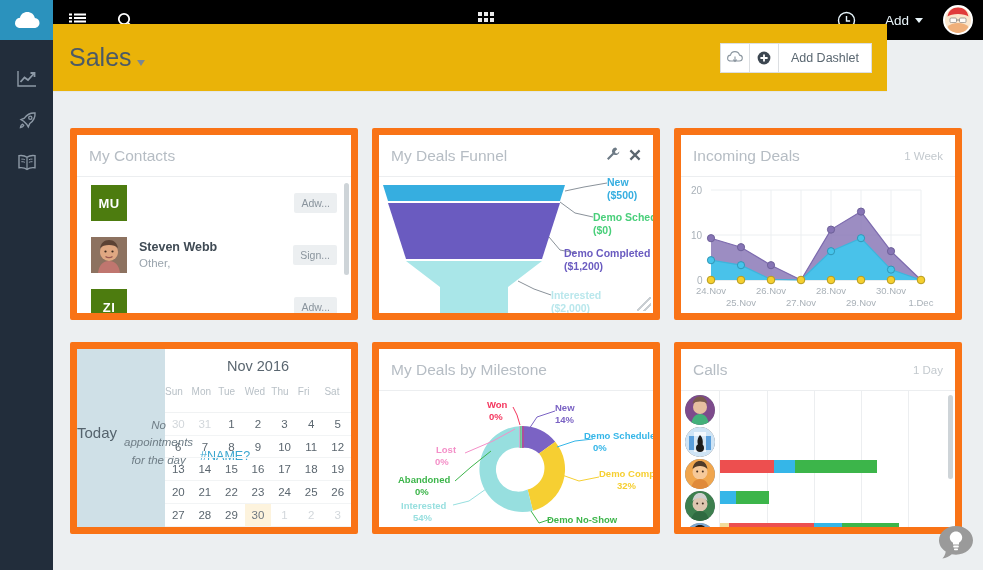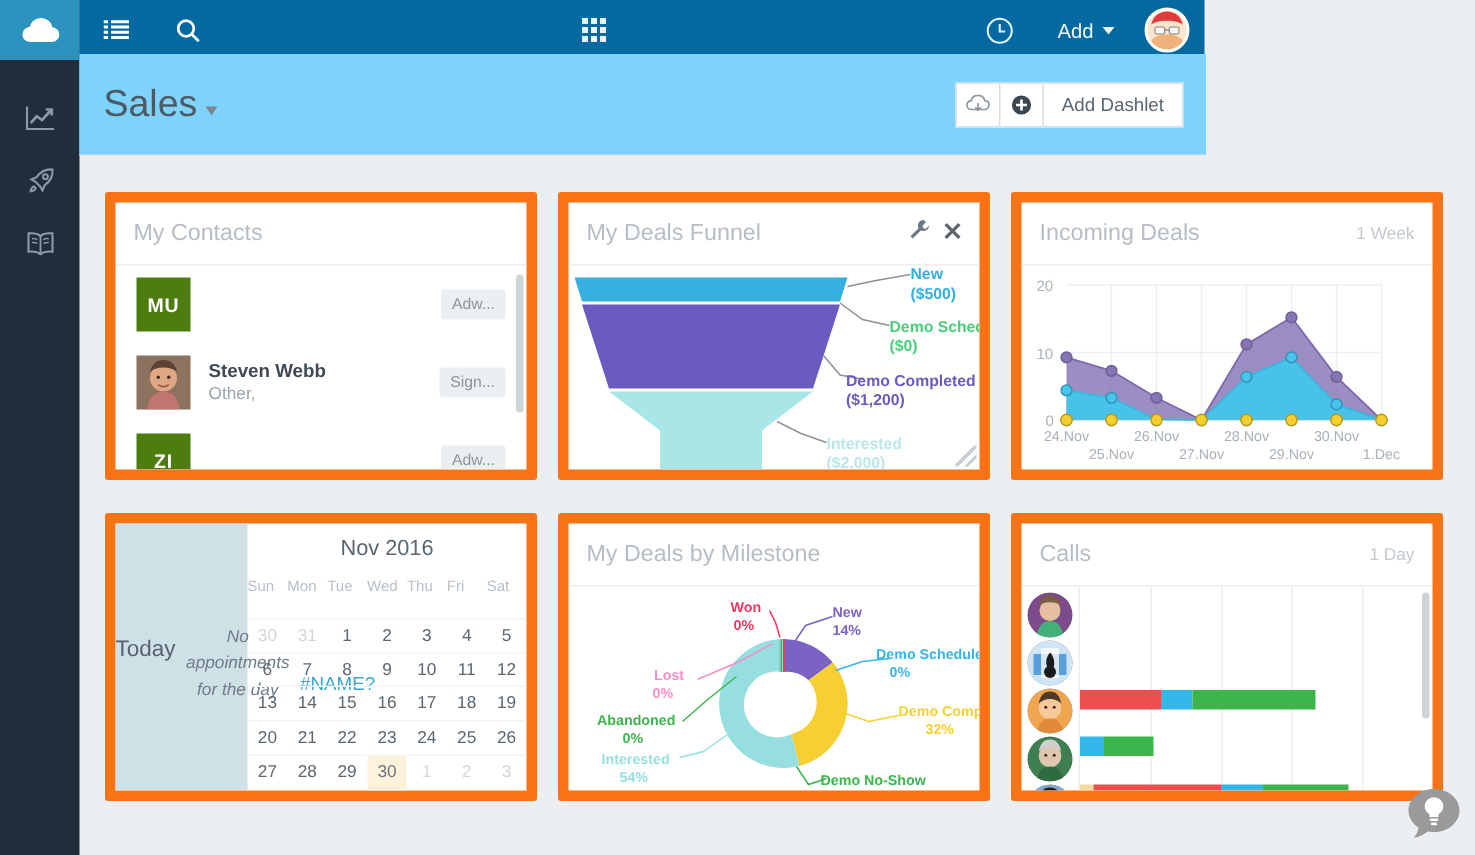--- a/index.html
+++ b/index.html
@@ -25,22 +25,22 @@
   .rail-items { padding-top: 18px; }
   .rail-item {
     height: 42px; display: flex; align-items: center; justify-content: center;
     cursor: pointer;
   }
   .rail-item svg { display: block; }
 
   
   .topbar {
     position: absolute; left: 53px; top: 0;
-    width: 750px; height: 40px;
-    background: #0369a1;
+    width: 930px; height: 40px;
+    background: #000000;
     display: flex; align-items: center;
   }
   .tb-icon {
     width: 48px; height: 40px;
     display: flex; align-items: center; justify-content: center;
     cursor: pointer;
   }
   .tb-spacer { flex: 1; }
   .apps-grid {
     display: grid; grid-template-columns: repeat(3, 4px);
@@ -58,23 +58,23 @@
   }
   .avatar-top {
     width: 30px; height: 30px; border-radius: 50%;
     margin-right: 10px; margin-left: 6px;
     background: #fdf0e0; overflow: hidden; position: relative;
     border: 2px solid #ffffff; cursor: pointer; flex: none;
   }
 
   
   .pagehead {
-    position: absolute; left: 53px; top: 36px;
-    width: 751px; height: 68px;
-    background: #7dd3fc;
+    position: absolute; left: 53px; top: 24px;
+    width: 834px; height: 68px;
+    background: #eab308;
     border-bottom: 1px solid #e4e7e9;
     display: flex; align-items: center;
   }
   .page-title {
     margin-left: 16px; font-size: 25px; color: #4c5a66;
     font-weight: 400; display: flex; align-items: baseline; gap: 5px;
     cursor: pointer;
   }
   .caret-title {
     width: 0; height: 0;

